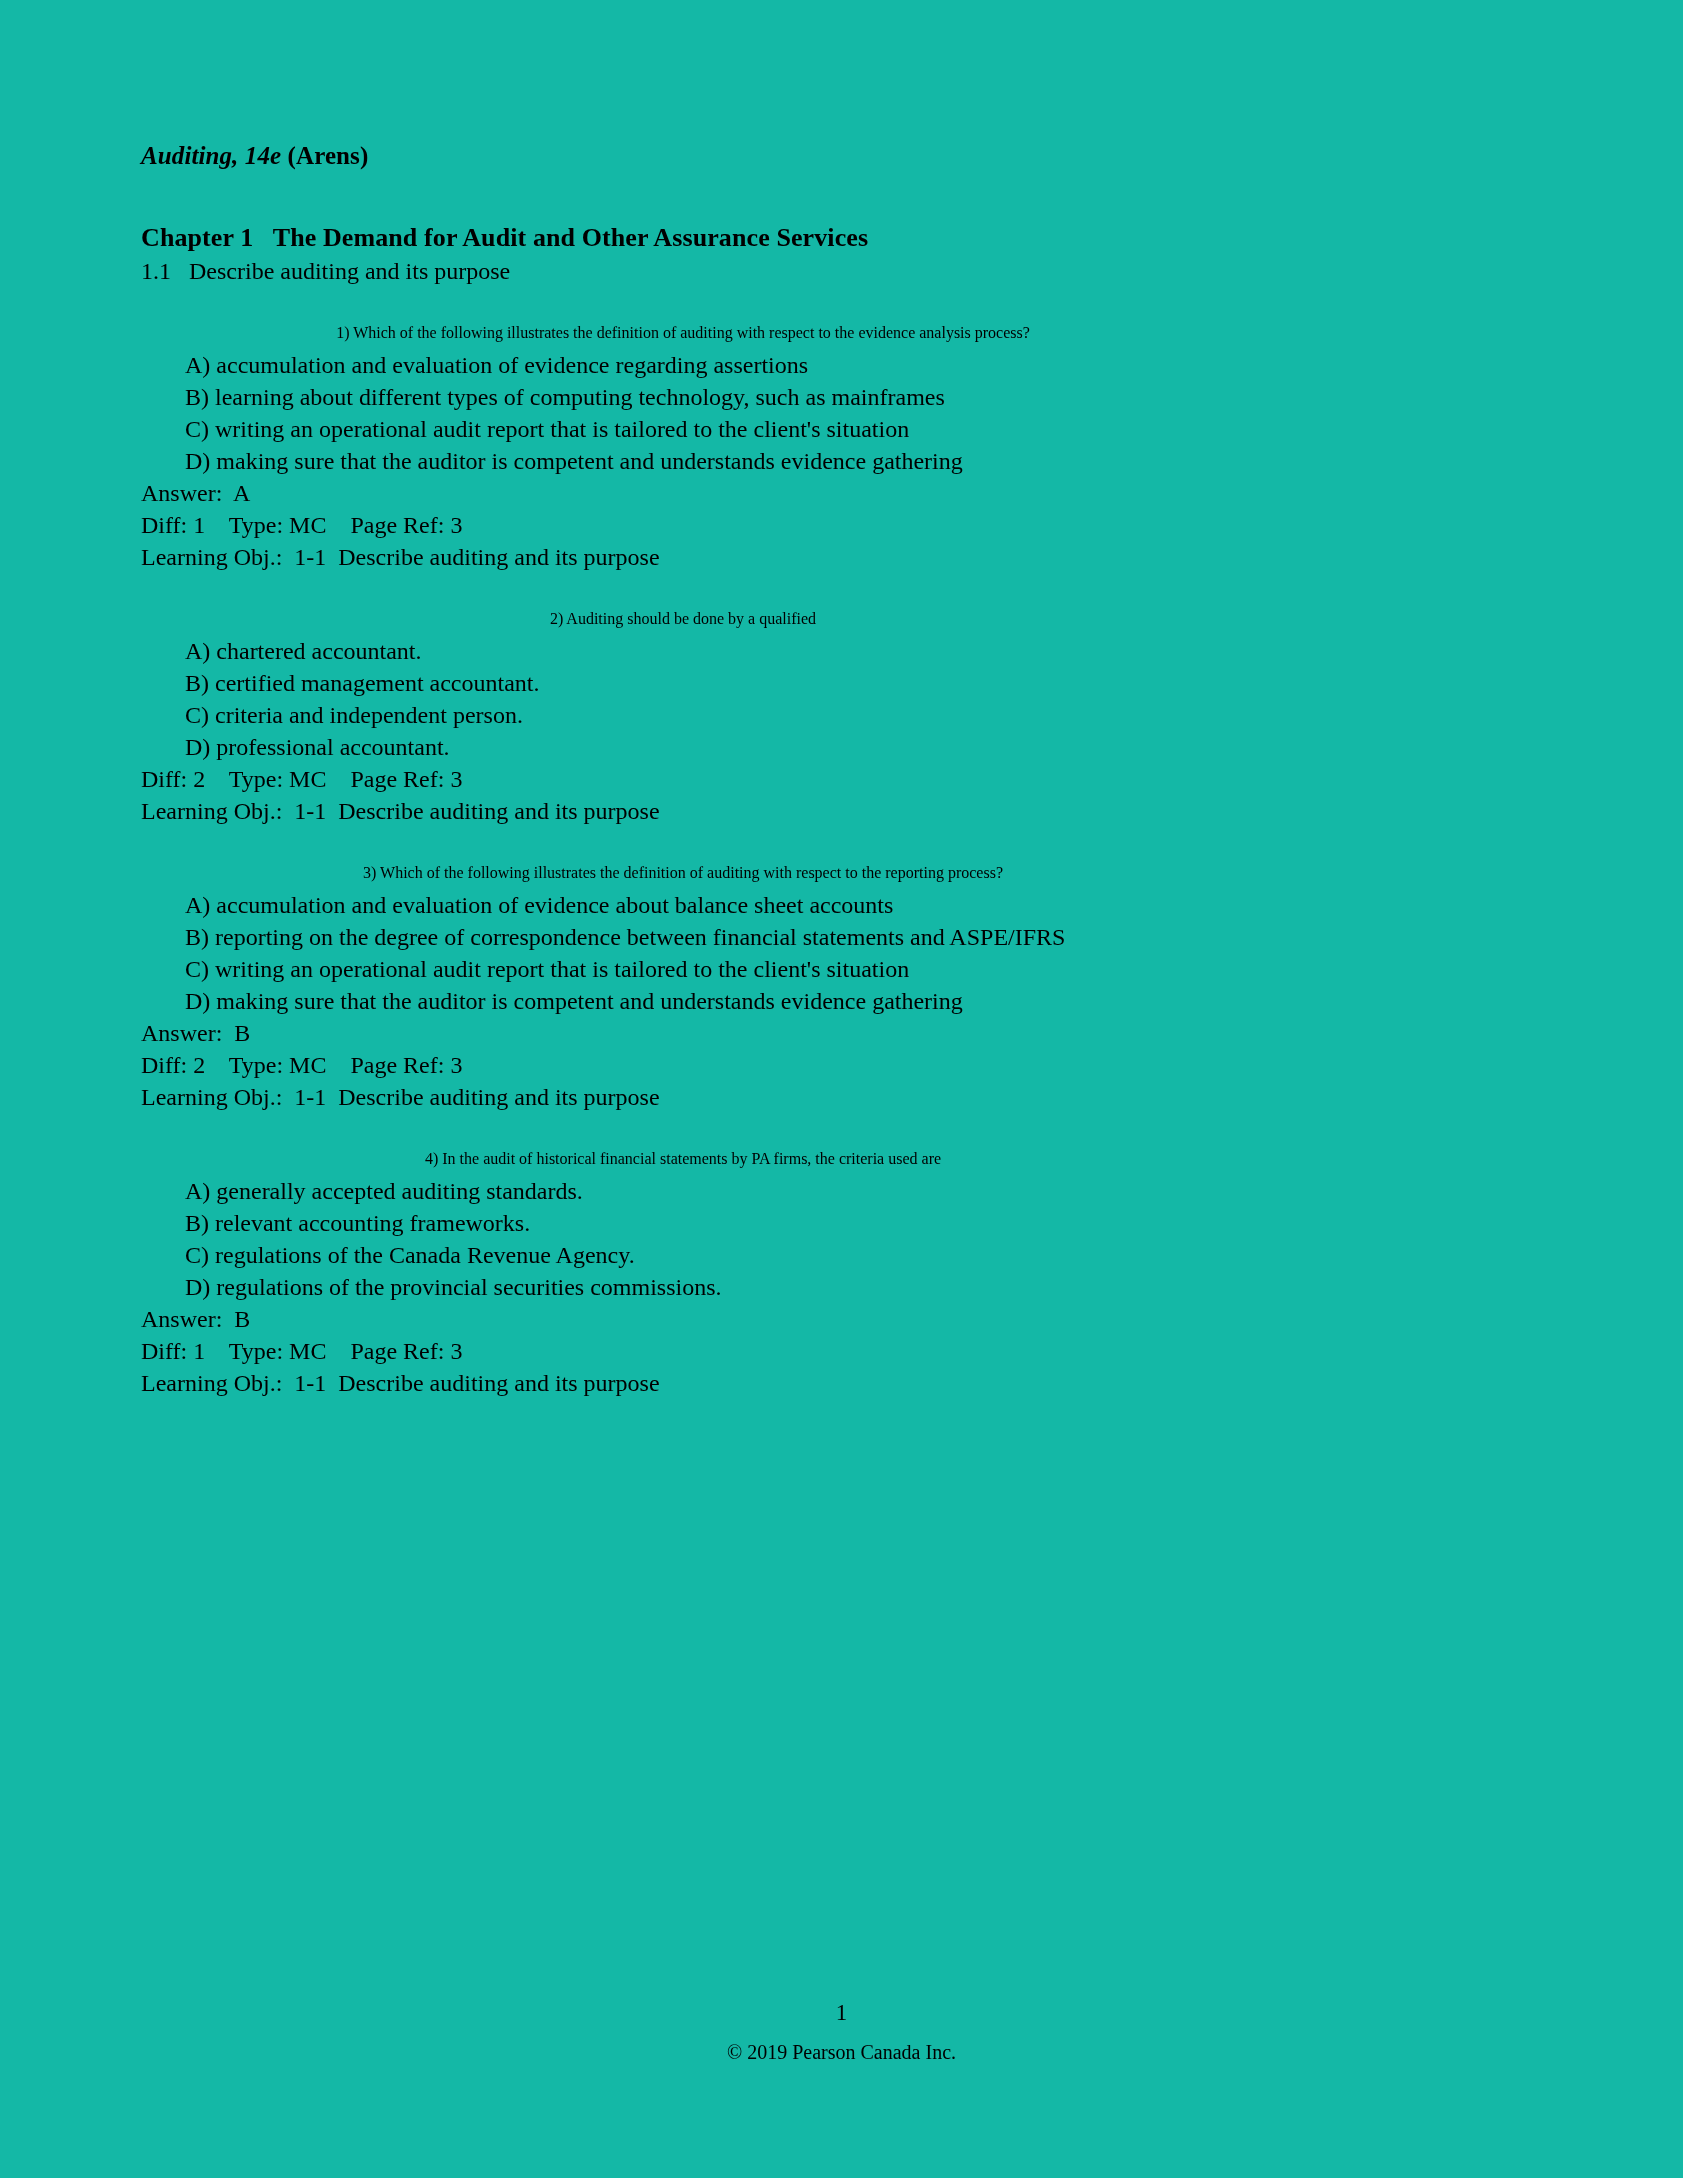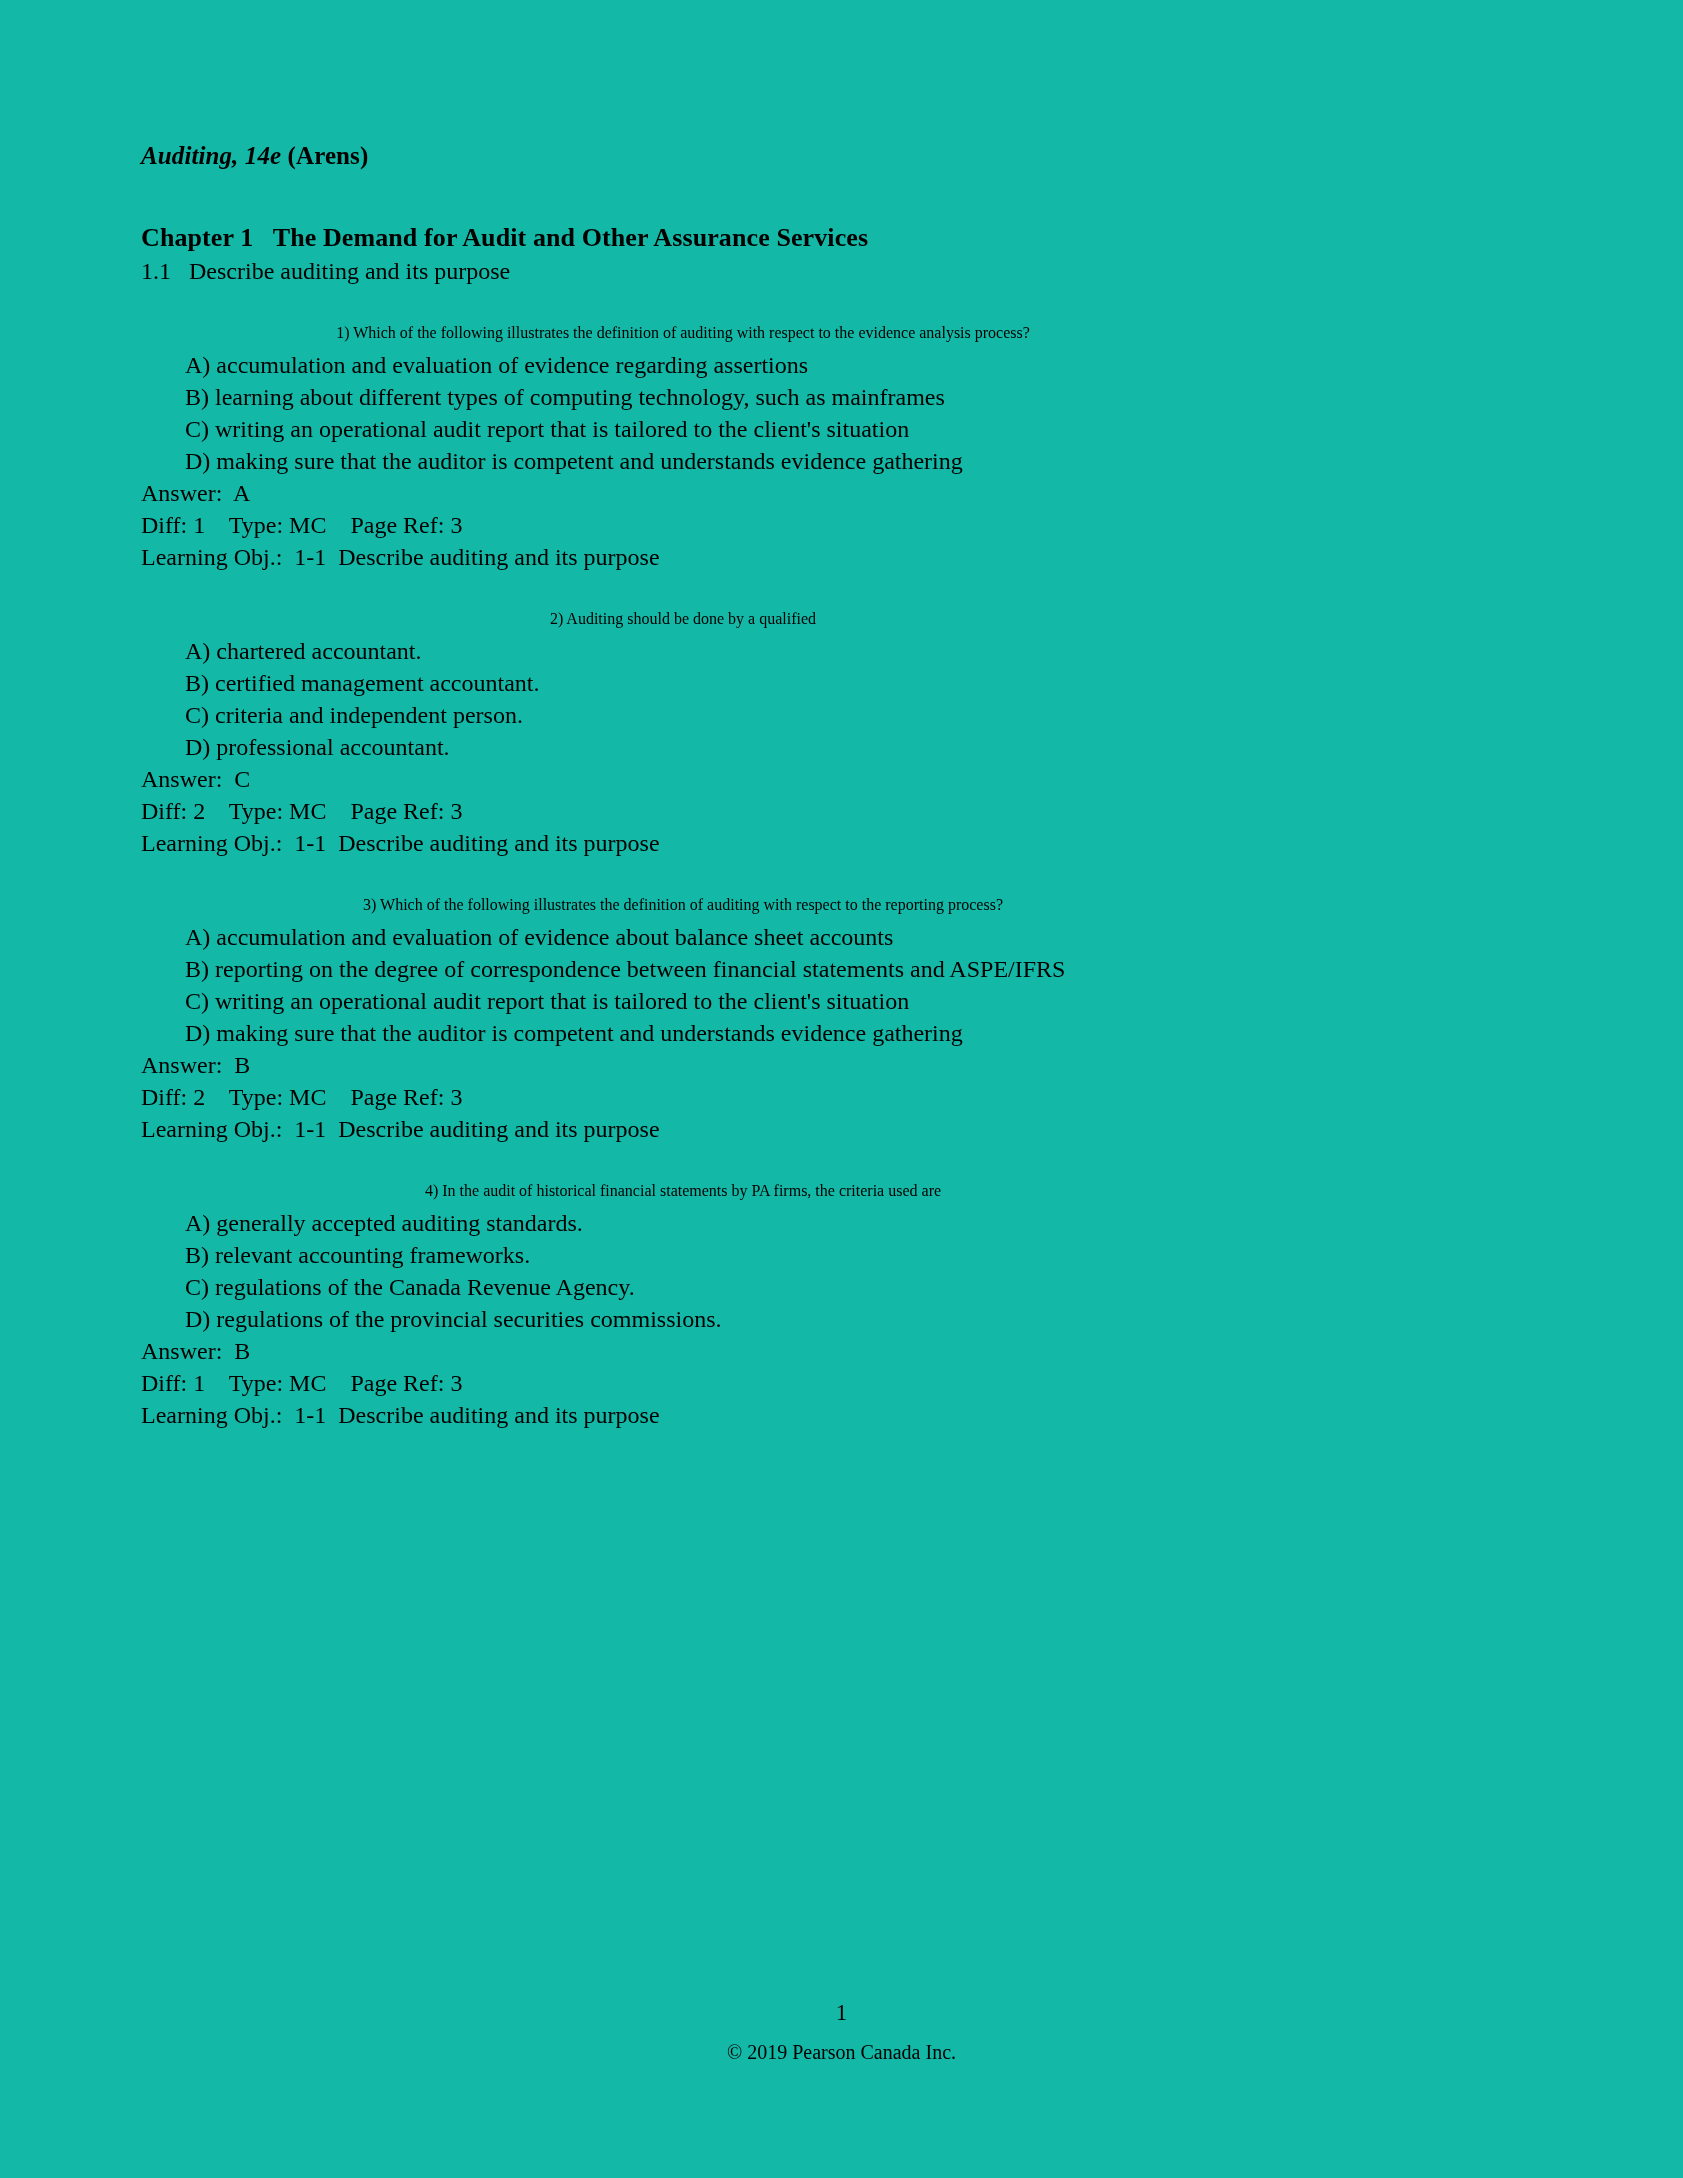--- a/index.html
+++ b/index.html
@@ -124,21 +124,20 @@
       <div class="q-meta">Diff: 1    Type: MC    Page Ref: 3</div>
       <div class="q-lo">Learning Obj.:  1-1  Describe auditing and its purpose</div>
     </div>
 
     <div class="question-block">
       <div class="q-stem">2) Auditing should be done by a qualified</div>
       <div class="q-option">A) chartered accountant.</div>
       <div class="q-option">B) certified management accountant.</div>
       <div class="q-option">C) criteria and independent person.</div>
       <div class="q-option">D) professional accountant.</div>
-      <div class="q-answer">Answer:  C</div>
       <div class="q-meta">Diff: 2    Type: MC    Page Ref: 3</div>
       <div class="q-lo">Learning Obj.:  1-1  Describe auditing and its purpose</div>
     </div>
 
     <div class="question-block">
       <div class="q-stem">3) Which of the following illustrates the definition of auditing with respect to the reporting process?</div>
       <div class="q-option">A) accumulation and evaluation of evidence about balance sheet accounts</div>
       <div class="q-option">B) reporting on the degree of correspondence between financial statements and ASPE/IFRS</div>
       <div class="q-option">C) writing an operational audit report that is tailored to the client's situation</div>
       <div class="q-option">D) making sure that the auditor is competent and understands evidence gathering</div>

